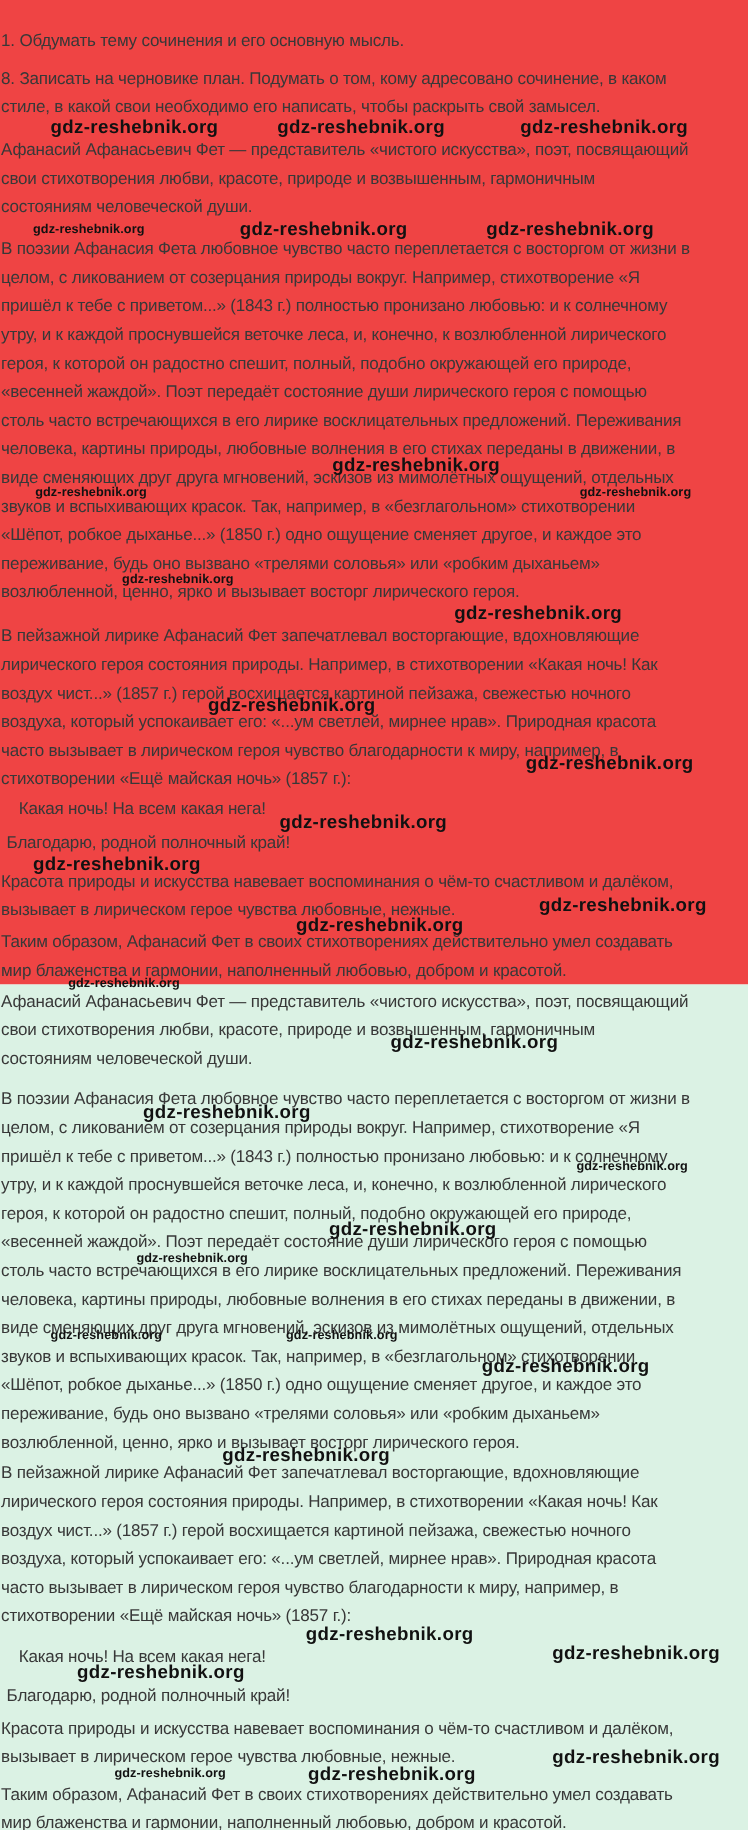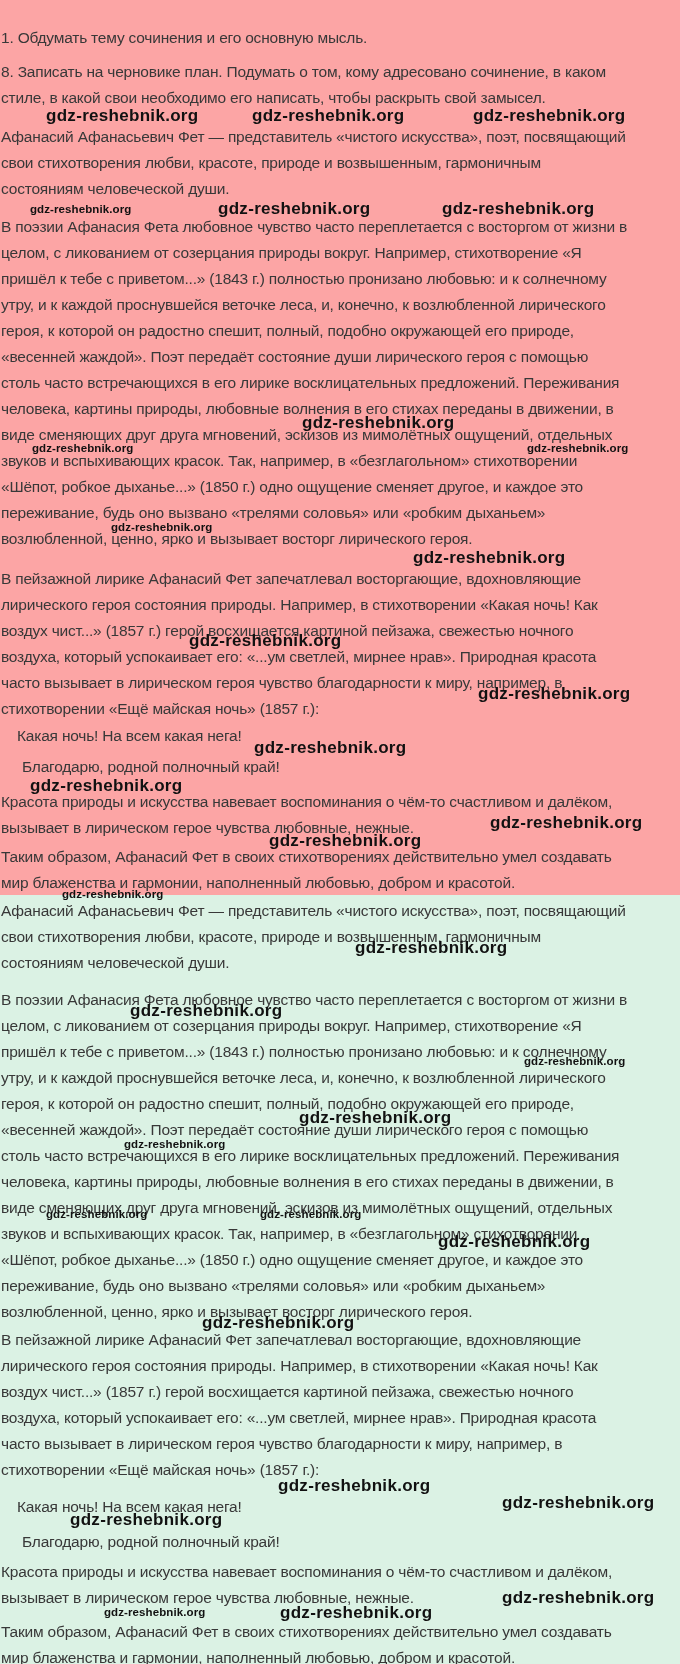--- a/index.html
+++ b/index.html
@@ -3,33 +3,33 @@
 <meta charset="utf-8">
 <style>
   html,body{margin:0;padding:0;}
   body{
     width:680px;height:1664px;position:relative;overflow:hidden;
     background:#ffffff;
     font-family:"Liberation Sans","DejaVu Sans",sans-serif;
   }
   .page{position:absolute;inset:0;}
   .section{position:absolute;left:0;width:680px;}
-  .section.white{top:0;height:895px;background:#fca5a5;}
+  .section.white{top:0;height:895px;background:#ef4444;}
   .section.green{top:895px;height:769px;}
   .para{position:absolute;left:0;width:680px;}
   .line{
     white-space:nowrap;
     line-height:26px;
     font-size:15.5px;
     letter-spacing:-0.2px;
     color:#383838;
     padding-left:1px;
   }
   .quote .line{padding-left:17px;}
-  .quote.q2 .line{padding-left:22px;}
+  .quote.q2 .line{padding-left:6px;}
   .stamp{
     position:absolute;
     font-weight:700;
     color:#111111;
     white-space:nowrap;
     line-height:1;
   }
   .stamp.lg{font-size:17px;letter-spacing:0.3px;}
   .stamp.sm{font-size:11.5px;letter-spacing:0.1px;}
   .header-wm{

